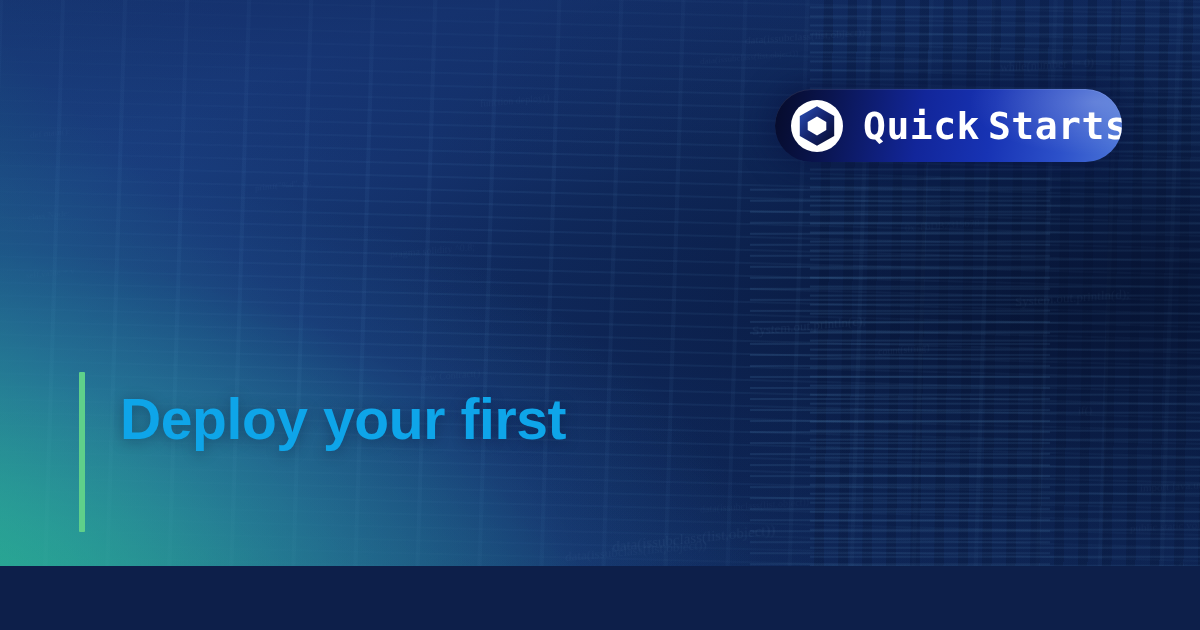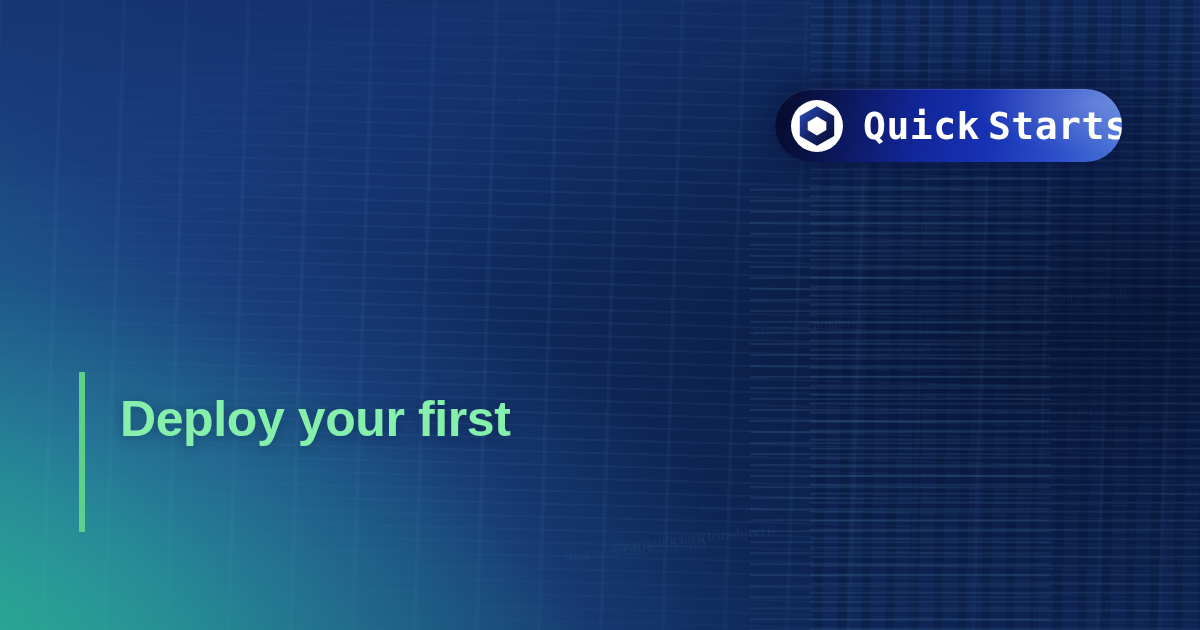--- a/index.html
+++ b/index.html
@@ -2,21 +2,21 @@
 <html><head>
 <meta charset="utf-8">
 <style>
   html,body{margin:0;padding:0;}
   body{
     width:1200px;height:630px;overflow:hidden;
     font-family:"Liberation Sans",sans-serif;
     background:#0d1f4a;
   }
   .card{
-    position:relative;width:1200px;height:630px;overflow:hidden;
+    position:relative;width:1200px;height:566px;overflow:hidden;
     background:#13306e;
   }
 
   
   .bg-base{
     position:absolute;inset:0;
     background:
       radial-gradient(120% 90% at 88% 55%, #0a1c45 0%, #102a5e 38%, #1a3c80 72%, #1d4089 100%);
   }
   
@@ -146,23 +146,23 @@
   
   .accent-bar{
     position:absolute;left:79px;top:372px;
     width:6px;height:160px;
     background:#5fd08a;
     border-radius:1px;
   }
   .headline{
     position:absolute;left:120px;top:382px;
     width:640px;
-    color:#86efac;
+    color:#0ea5e9;
     font-family:"Liberation Sans",sans-serif;
-    font-size:50px;
+    font-size:57px;
     font-weight:700;
     line-height:74px;
     letter-spacing:-0.4px;
     text-shadow:0 2px 14px rgba(4,16,46,0.35);
   }
   .headline .l{display:block;}
 </style>
 </head>
 <body>
 

